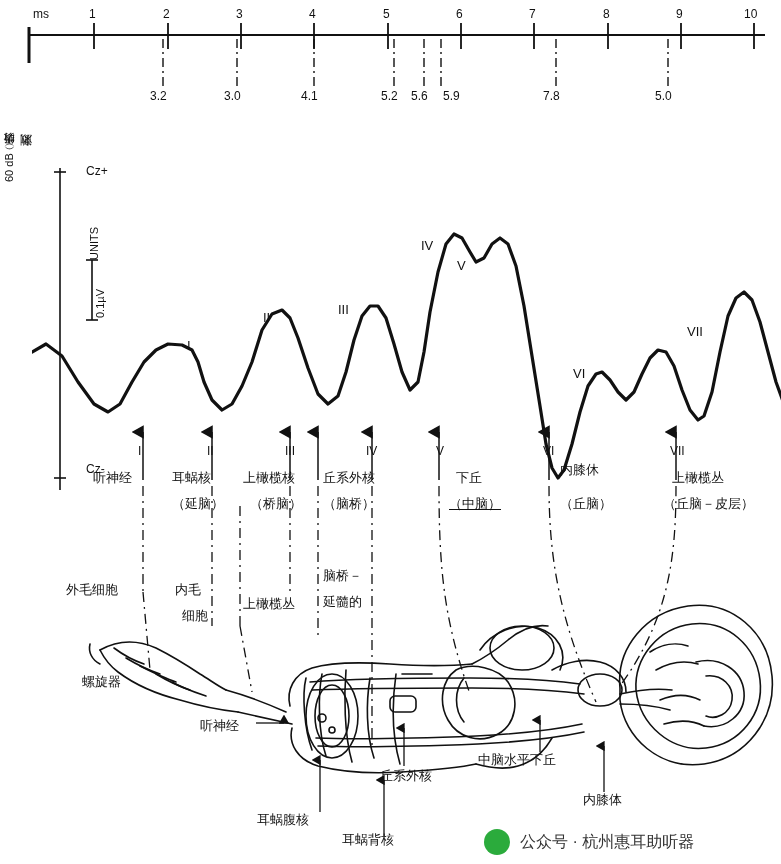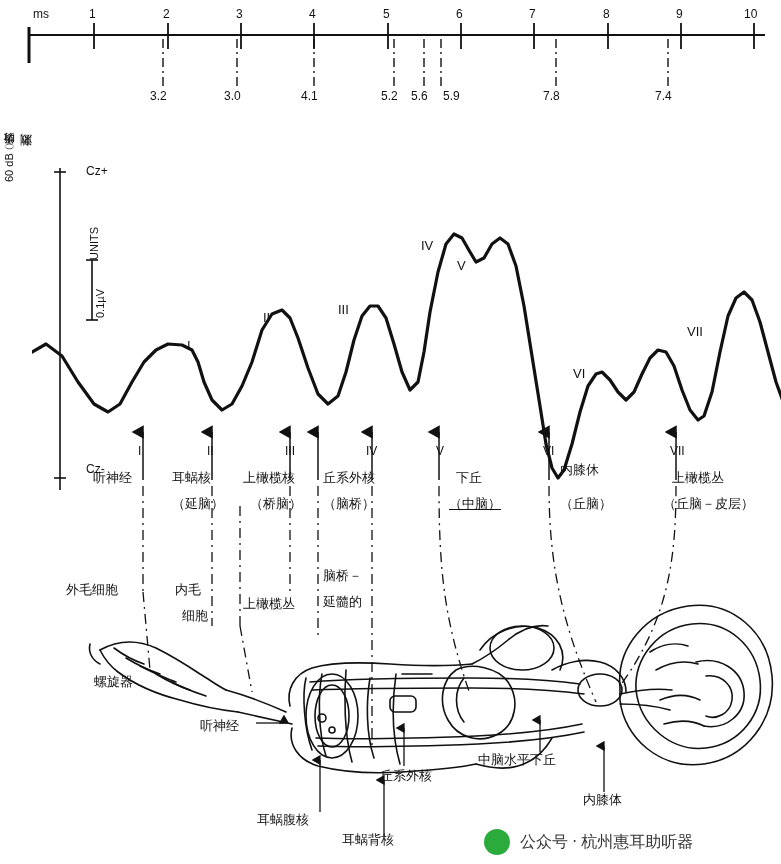--- a/index.html
+++ b/index.html
@@ -48,21 +48,20 @@
     width: 781px;
     height: 44px;
   }
   .footer-text {
     position: absolute;
     left: 520px;
     top: 12px;
     font-size: 16px;
     color: #333;
     white-space: pre;
-    font-family: Liberation Serif, serif;
   }
   .wechat-badge {
     position: absolute;
     left: 484px;
     top: 9px;
     width: 26px;
     height: 26px;
     border-radius: 50%;
     background: #2bab3c;
   }
@@ -117,21 +116,21 @@
     <span class="lbl small" style="left:676px;top:2px;">9</span>
     <span class="lbl small" style="left:744px;top:2px;">10</span>
 
     <span class="lbl small" style="left:150px;top:84px;">3.2</span>
     <span class="lbl small" style="left:224px;top:84px;">3.0</span>
     <span class="lbl small" style="left:301px;top:84px;">4.1</span>
     <span class="lbl small" style="left:381px;top:84px;">5.2</span>
     <span class="lbl small" style="left:411px;top:84px;">5.6</span>
     <span class="lbl small" style="left:443px;top:84px;">5.9</span>
     <span class="lbl small" style="left:543px;top:84px;">7.8</span>
-    <span class="lbl small" style="left:655px;top:84px;">7.4</span>
+    <span class="lbl small" style="left:655px;top:84px;">5.0</span>
   </div>
 
   <div class="vert rot" style="left:18px;top:96px;height:60px;">刺激</div>
   <div class="vert rot" style="left:2px;top:52px;height:130px;font-size:11px;">60 dB（听力级）</div>
 
   <div class="abs" style="left:0;top:160px;width:781px;height:340px;margin-left:32px;">
     <svg width="781" height="340" viewBox="0 0 781 340">
 
       <line x1="28" y1="8" x2="28" y2="330" stroke="#111" stroke-width="1.6"></line>
 
@@ -224,21 +223,21 @@
       </g>
     </svg>
   </div>
 
   <span class="lbl" style="left:66px;top:582px;">外毛细胞</span>
   <span class="lbl" style="left:175px;top:582px;">内毛</span>
   <span class="lbl" style="left:182px;top:608px;">细胞</span>
   <span class="lbl" style="left:243px;top:596px;">上橄榄丛</span>
   <span class="lbl" style="left:323px;top:568px;">脑桥－</span>
   <span class="lbl" style="left:323px;top:594px;">延髓的</span>
-  <span class="lbl" style="left:82px;top:674px;margin-left:12px;">螺旋器</span>
+  <span class="lbl" style="left:82px;top:674px;">螺旋器</span>
   <span class="lbl" style="left:200px;top:718px;">听神经</span>
   <span class="lbl" style="left:257px;top:812px;">耳蜗腹核</span>
   <span class="lbl" style="left:342px;top:832px;">耳蜗背核</span>
   <span class="lbl" style="left:380px;top:768px;">丘系外核</span>
   <span class="lbl" style="left:478px;top:752px;">中脑水平下丘</span>
   <span class="lbl" style="left:583px;top:792px;">内膝体</span>
 
   <div class="abs" style="left:0;top:600px;width:781px;height:260px;">
     <svg width="781" height="260" viewBox="0 0 781 260">
       <defs>

